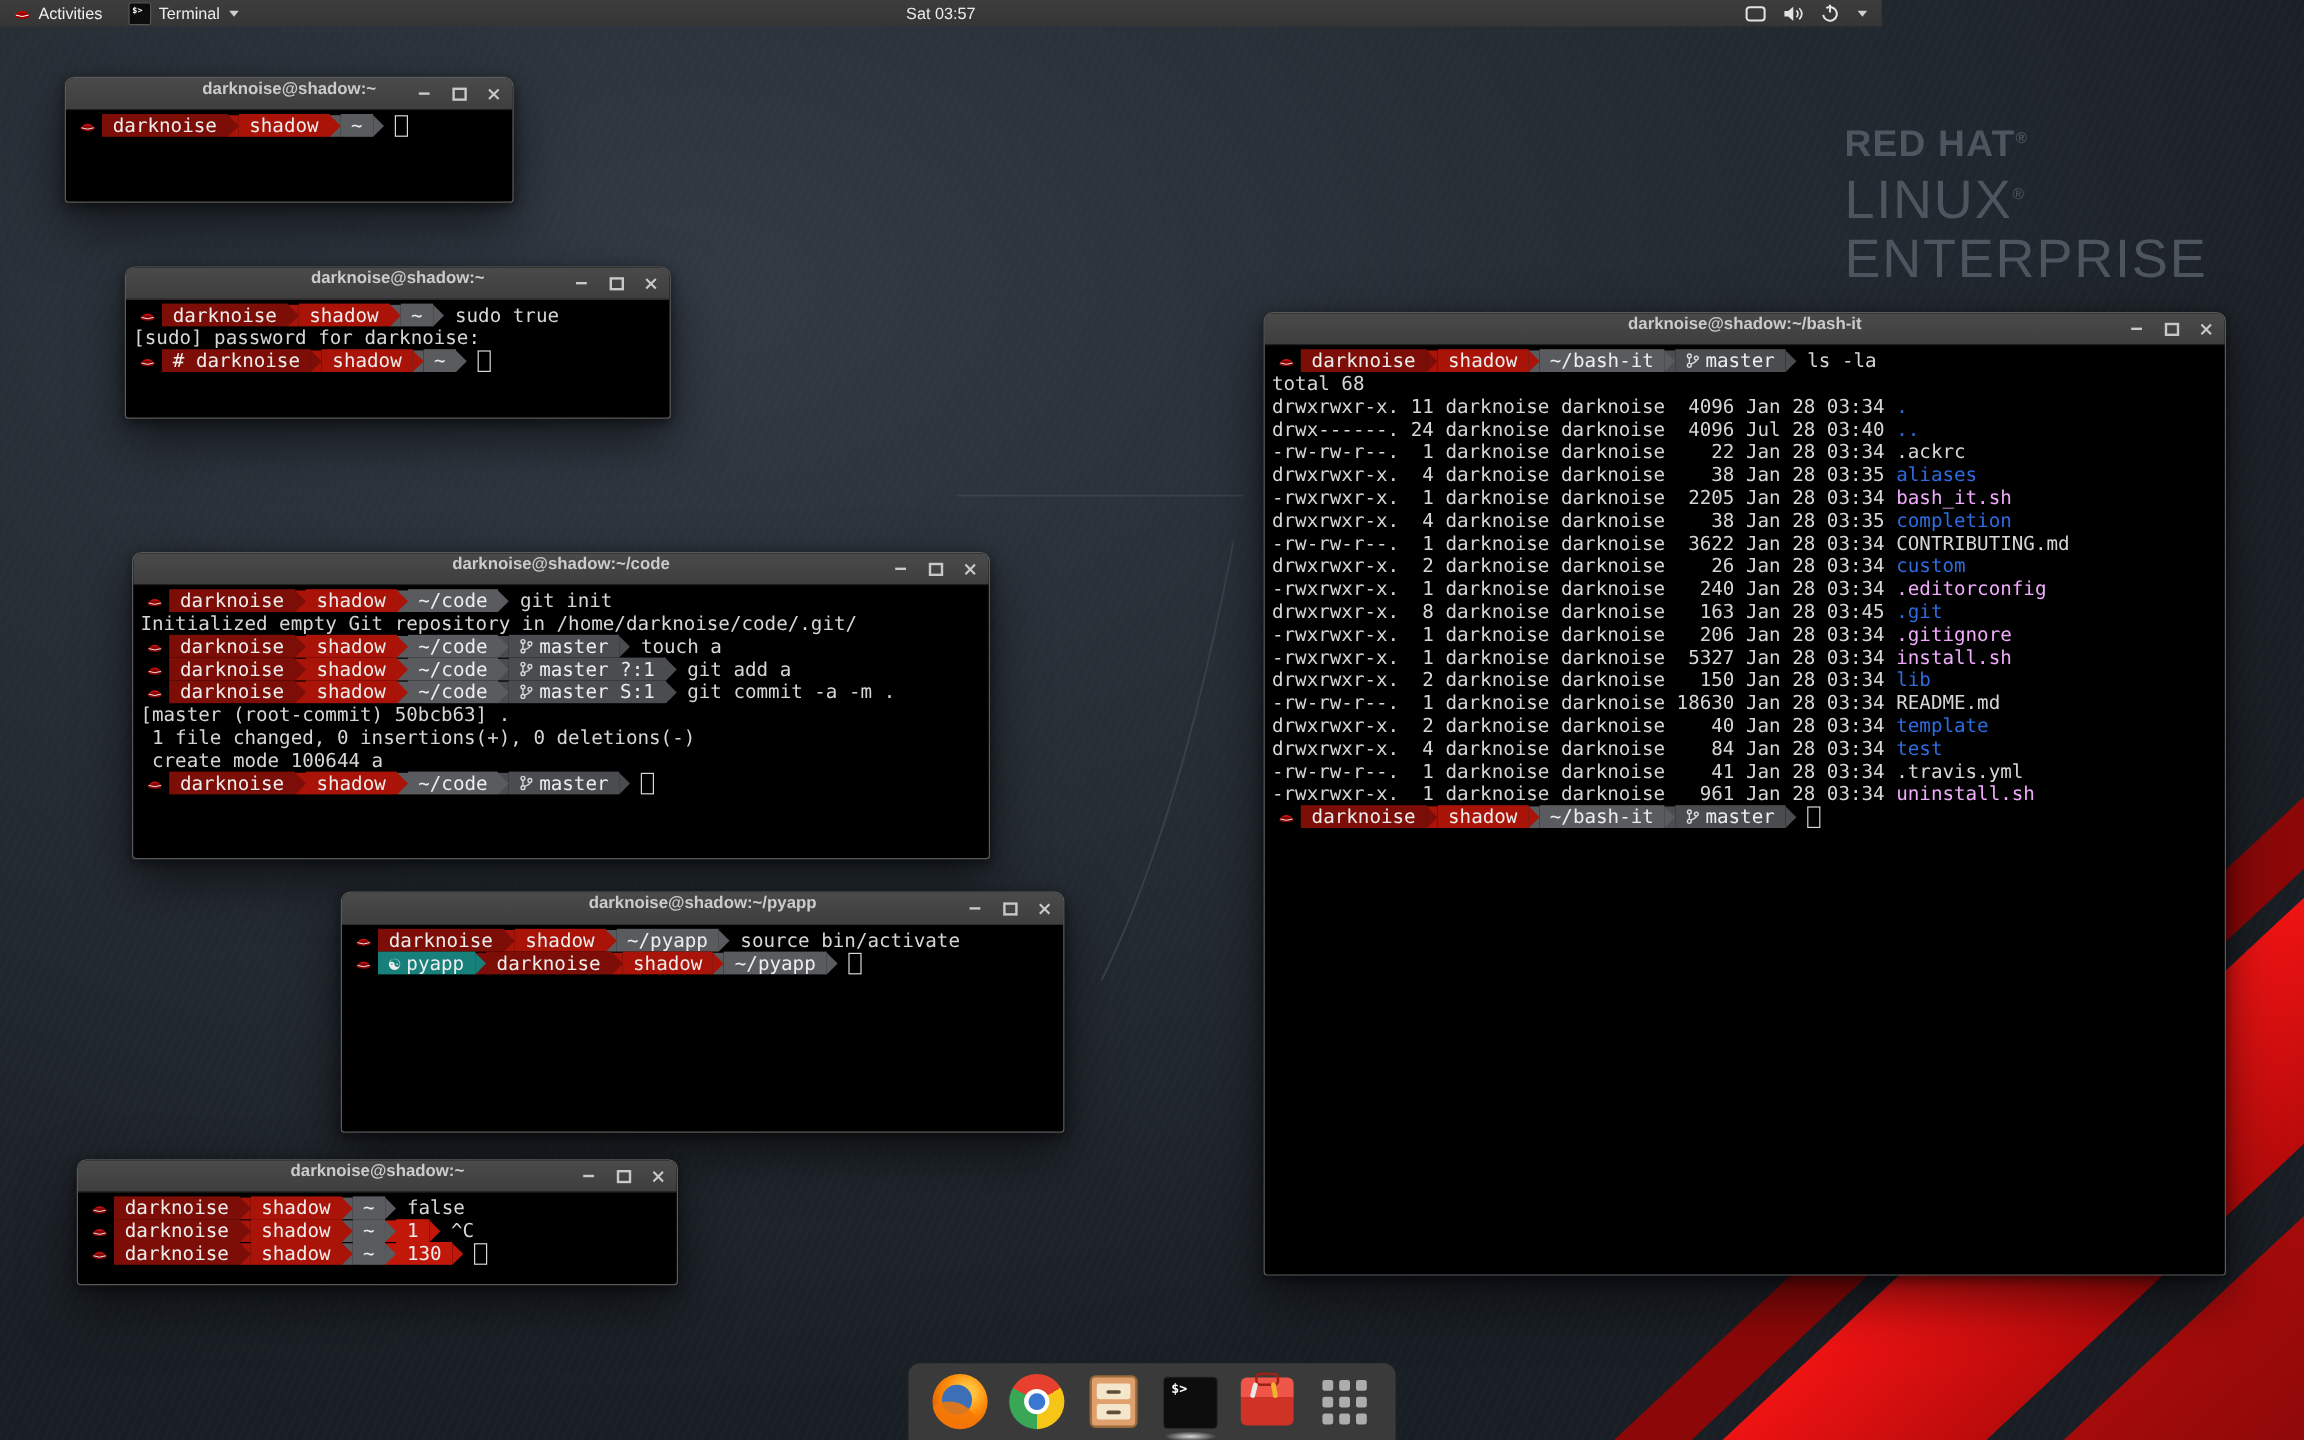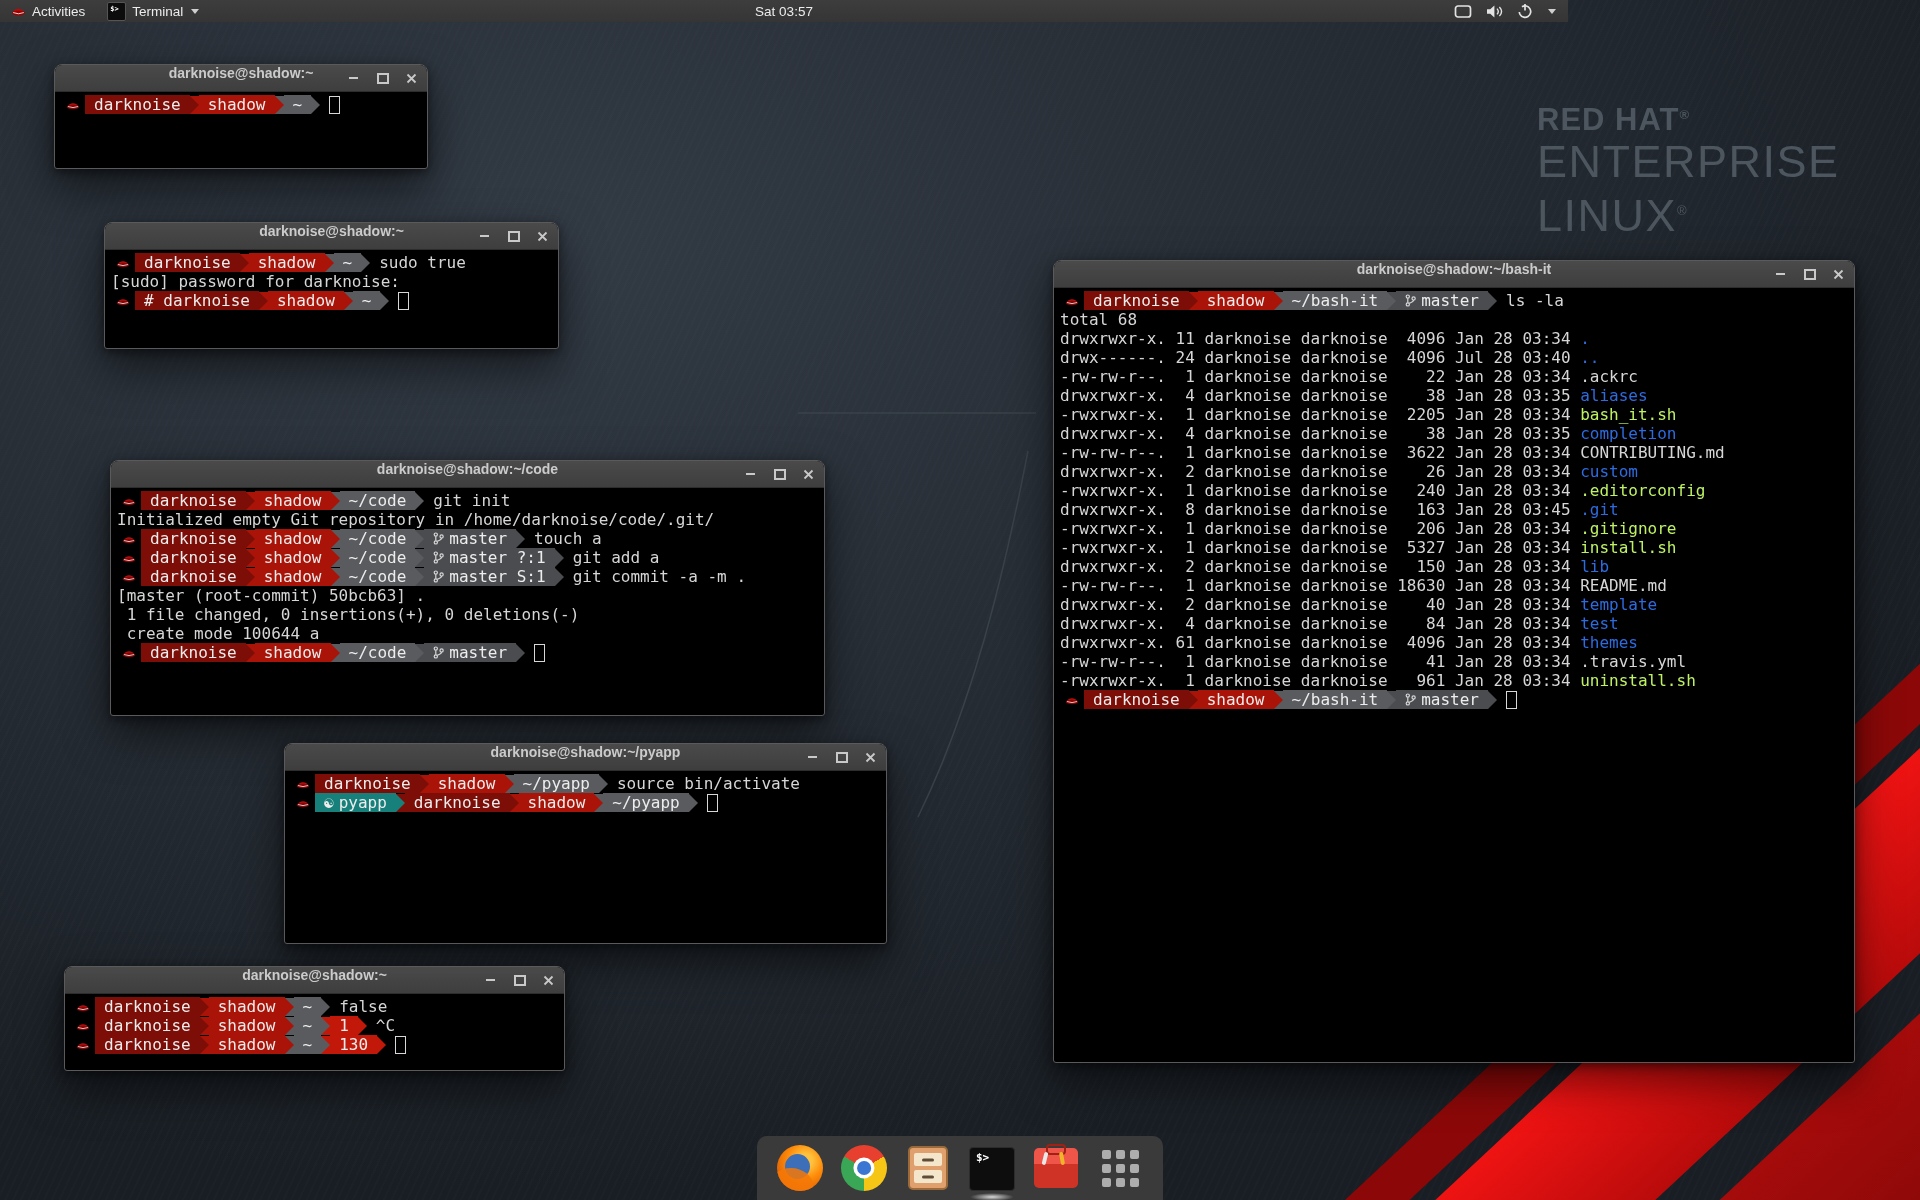--- a/index.html
+++ b/index.html
@@ -52,21 +52,21 @@
   .c-git{background:#4a4c4f}
   .c-exit{background:#c2180a}
   .c-venv{background:#17807a}
   .arr{width:0;height:0;border-top:9.5px solid transparent;border-bottom:9.5px solid transparent;border-left:9px solid transparent}
   .l-user{border-left-color:#7c0e07}.l-host{border-left-color:#aa1408}.l-path{border-left-color:#595b5e}
   .l-git{border-left-color:#4a4c4f}.l-exit{border-left-color:#c2180a}.l-venv{border-left-color:#17807a}
   .b-user{background:#7c0e07}.b-host{background:#aa1408}.b-path{background:#595b5e}
   .b-git{background:#4a4c4f}.b-exit{background:#c2180a}.b-none{background:transparent}
   .cmd{padding-left:9px}
   .cursor{display:inline-block;width:9px;height:16px;border:1px solid #d8d8d8;margin-left:9px}
-  .f-dir{color:#2e6bdf}.f-exec{color:#bef264}.f-file{color:#d6d6d6}
+  .f-dir{color:#2e6bdf}.f-exec{color:#f0abfc}.f-file{color:#d6d6d6}
   
   .dock{position:absolute;left:50%;transform:translateX(-50%);bottom:0;height:64px;z-index:8;background:#3a3a3a;
     border-radius:10px 10px 0 0;display:flex;align-items:center;gap:18px;padding:0 20px}
   .dicon{width:46px;height:46px;position:relative;cursor:pointer}
   .ffx{width:46px;height:46px;border-radius:50%;background:radial-gradient(circle at 62% 34%,#ffc23e 0 16%,#ff8d0a 42%,#e36502 72%,#c14e00 100%);position:relative;overflow:hidden}
   .ffx::before{content:"";position:absolute;left:17%;top:19%;width:54%;height:54%;border-radius:50%;background:#3c6fb7}
   .ffx::after{content:"";position:absolute;left:-18%;bottom:-30%;width:96%;height:80%;border-radius:50%;background:#f57807;opacity:.85}
   .chr{width:46px;height:46px;border-radius:50%;background:conic-gradient(from -60deg,#e8402f 0 120deg,#f6c617 0 240deg,#3aa757 0 360deg);position:relative}
   .chr::before{content:"";position:absolute;left:50%;top:50%;transform:translate(-50%,-50%);width:46%;height:46%;border-radius:50%;background:#fff}
   .chr::after{content:"";position:absolute;left:50%;top:50%;transform:translate(-50%,-50%);width:30%;height:30%;border-radius:50%;background:#3b77d2}
@@ -92,22 +92,22 @@
 <div class="ribbon" id="rb2"></div>
 <div class="ribbon" id="rb3"></div>
 
 <svg class="arcs" width="260" height="440">
   <path d="M 8 28 H 246" stroke="#3d454d" stroke-width="1.5" fill="none"></path>
   <path d="M 238 66 C 214 190 182 322 128 432" stroke="#3d454d" stroke-width="1.5" fill="none"></path>
 </svg>
 
 <div class="wm">
   <div class="wm1"><span>RED HAT</span><sup>®</sup></div>
+  <div class="wm2"><span>LINUX</span><sup>®</sup></div>
   <div class="wm2">ENTERPRISE</div>
-  <div class="wm2"><span>LINUX</span><sup>®</sup></div>
 </div>
 
 <div class="topbar">
   <div class="tb-item">
     <svg width="15" height="12" viewBox="0 0 16 13">
         <path d="M2.2 8.2 C4 3.2 12 3.2 13.8 8.2 Z" fill="#d40000"></path>
         <ellipse cx="8" cy="8.7" rx="6.9" ry="2.7" fill="#9c0000"></ellipse>
         <path d="M2.2 8.2 Q8 10.8 13.8 8.2" fill="none" stroke="#fff" stroke-width=".9"></path>
       </svg>
     <span>Activities</span>
@@ -467,21 +467,20 @@
     <div class="out"><span>-rw-rw-r--.  1 darknoise darknoise  3622 Jan 28 03:34 </span><span class="f-file">CONTRIBUTING.md</span></div>
     <div class="out"><span>drwxrwxr-x.  2 darknoise darknoise    26 Jan 28 03:34 </span><span class="f-dir">custom</span></div>
     <div class="out"><span>-rwxrwxr-x.  1 darknoise darknoise   240 Jan 28 03:34 </span><span class="f-exec">.editorconfig</span></div>
     <div class="out"><span>drwxrwxr-x.  8 darknoise darknoise   163 Jan 28 03:45 </span><span class="f-dir">.git</span></div>
     <div class="out"><span>-rwxrwxr-x.  1 darknoise darknoise   206 Jan 28 03:34 </span><span class="f-exec">.gitignore</span></div>
     <div class="out"><span>-rwxrwxr-x.  1 darknoise darknoise  5327 Jan 28 03:34 </span><span class="f-exec">install.sh</span></div>
     <div class="out"><span>drwxrwxr-x.  2 darknoise darknoise   150 Jan 28 03:34 </span><span class="f-dir">lib</span></div>
     <div class="out"><span>-rw-rw-r--.  1 darknoise darknoise 18630 Jan 28 03:34 </span><span class="f-file">README.md</span></div>
     <div class="out"><span>drwxrwxr-x.  2 darknoise darknoise    40 Jan 28 03:34 </span><span class="f-dir">template</span></div>
     <div class="out"><span>drwxrwxr-x.  4 darknoise darknoise    84 Jan 28 03:34 </span><span class="f-dir">test</span></div>
-    <div class="out"><span>drwxrwxr-x. 61 darknoise darknoise  4096 Jan 28 03:34 </span><span class="f-dir">themes</span></div>
     <div class="out"><span>-rw-rw-r--.  1 darknoise darknoise    41 Jan 28 03:34 </span><span class="f-file">.travis.yml</span></div>
     <div class="out"><span>-rwxrwxr-x.  1 darknoise darknoise   961 Jan 28 03:34 </span><span class="f-exec">uninstall.sh</span></div>
     <div class="tline">
       <span class="picon"><svg width="14" height="12" viewBox="0 0 16 13">
             <path d="M2.2 8.2 C4 3.2 12 3.2 13.8 8.2 Z" fill="#c41010"></path>
             <ellipse cx="8" cy="8.7" rx="6.9" ry="2.7" fill="#8a0606"></ellipse>
             <path d="M2.2 8.2 Q8 10.8 13.8 8.2" fill="none" stroke="#eee" stroke-width=".9"></path>
           </svg></span>
       <span class="seg c-user">darknoise</span><span class="arr l-user b-host"></span>
       <span class="seg c-host">shadow</span><span class="arr l-host b-path"></span>

